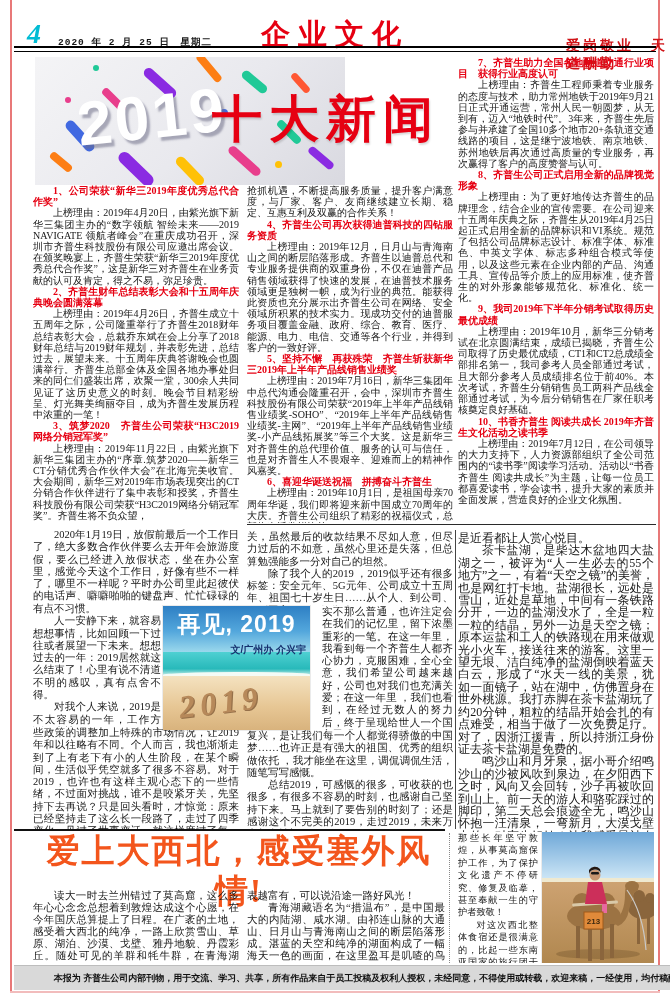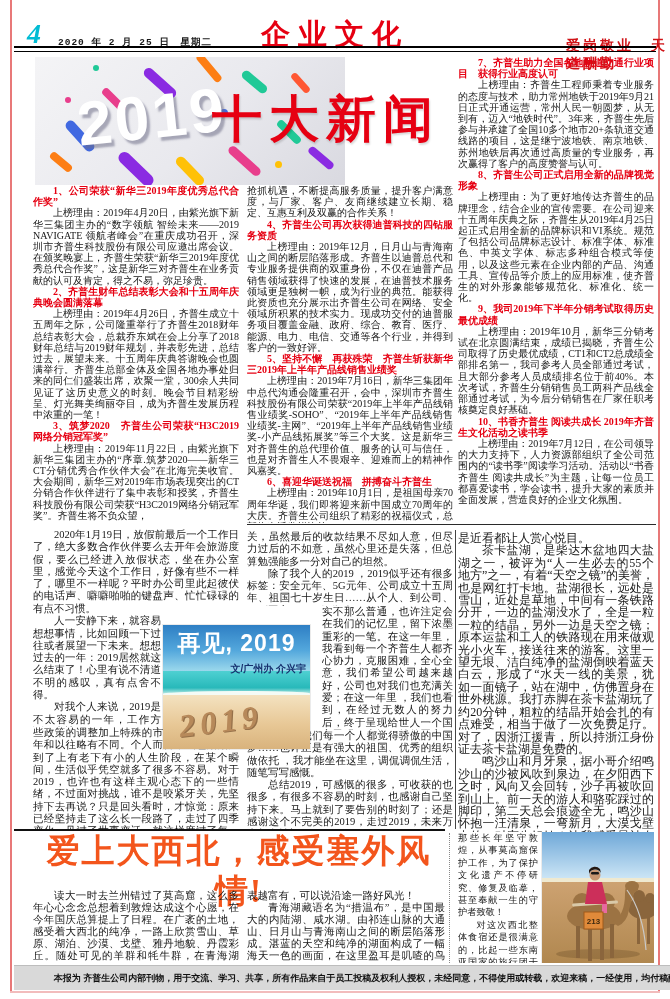--- a/index.html
+++ b/index.html
@@ -47,21 +47,21 @@
   .g1{left:33px;top:529px;width:206px;height:301px;}
   .g2{left:247px;top:531px;width:206px;height:299px;}
   .nL{width:128px;height:124px;overflow:hidden;}
   .nR{width:131px;height:124px;overflow:hidden;margin-left:auto;}
   .lead{overflow:hidden;}
   .g1 .lead{height:74px;}
   .g2 .lead{height:75px;}
   .vert-solid{left:455px;top:530px;width:1px;height:299px;background:#444;}
   .rule-a2{left:14px;top:829px;width:431px;height:2px;background:#111;}
   
-  .beach{left:163px;top:606px;width:147px;height:124px;overflow:hidden;box-shadow:0 0 0 1px rgba(0,0,0,.08);margin-top:19px;}
+  .beach{left:163px;top:606px;width:147px;height:124px;overflow:hidden;box-shadow:0 0 0 1px rgba(0,0,0,.08);}
   .b-sky{position:absolute;left:0;top:0;width:100%;height:46px;
          background:linear-gradient(180deg,#2e7fc4 0%,#53a7dc 55%,#9bd8ec 100%);}
   .b-sea{position:absolute;left:0;top:46px;width:100%;height:24px;
          background:linear-gradient(180deg,#4fd0d2 0%,#28b9ba 70%,#d9f4ee 100%);}
   .b-foam{position:absolute;left:0;top:66px;width:100%;height:6px;background:#f4fbf6;border-radius:50% 40% 0 0;}
   .b-sand{position:absolute;left:0;top:70px;width:100%;height:55px;
           background:linear-gradient(180deg,#f4e2c0 0%,#e7c795 55%,#d8b27c 100%);}
   .b-title{position:absolute;left:0;top:3px;width:100%;text-align:center;color:#fff;font-weight:bold;
            font-size:23px;letter-spacing:1px;font-family:"Liberation Sans","DejaVu Sans",sans-serif;}
   .b-byline{position:absolute;right:4px;top:37px;color:#16306e;font-weight:bold;font-size:10px;

